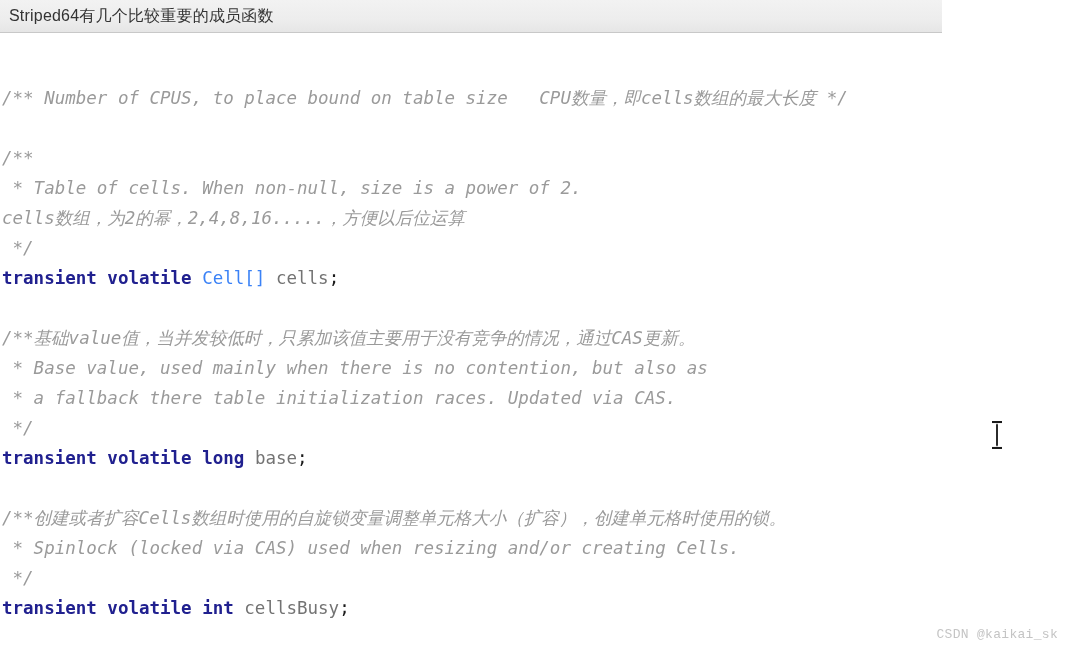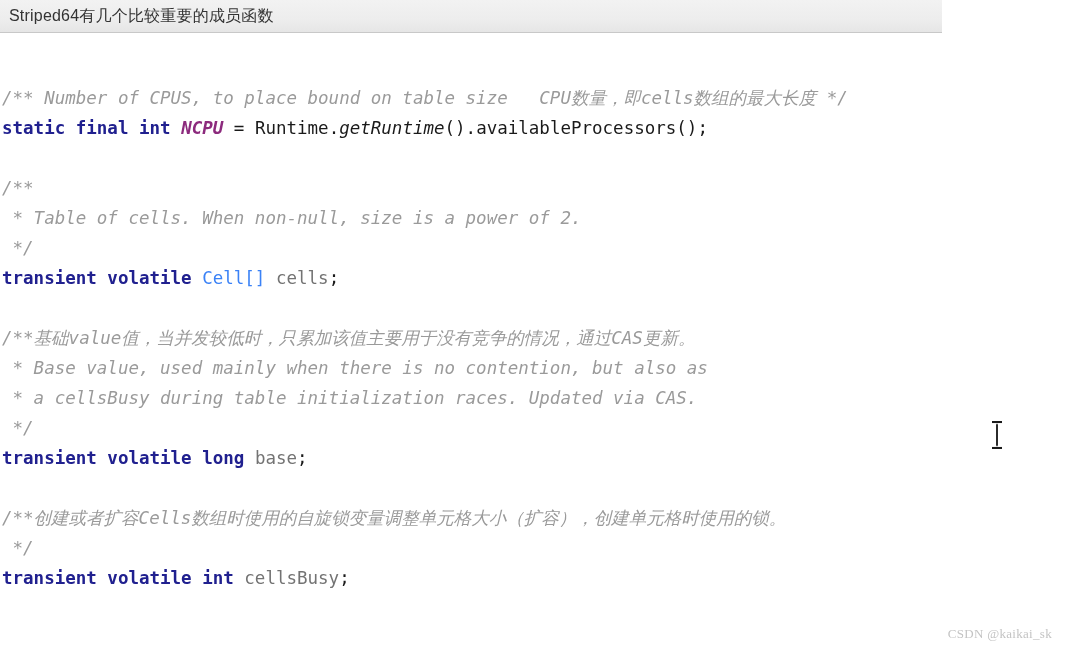--- a/index.html
+++ b/index.html
@@ -98,54 +98,55 @@
     left: 992px;
     top: 421px;
     width: 12px;
     height: 28px;
     pointer-events: none;
   }
 
   
   #watermark {
     position: absolute;
-    right: 14px;
+    right: 8px;
     bottom: 6px;
-    font-family: Liberation Serif, serif;
+    font-family: Liberation Mono, monospace;
     font-size: 13px;
     color: #c4c4c4;
     letter-spacing: 0.3px;
     white-space: nowrap;
   }
 </style>
 </head>
 <body>
 
 <div id="title-bar">
   <span class="title-text">Striped64有几个比较重要的成员函数</span>
 </div>
 
 <div id="code-area">
 
   <div class="code-lines" id="code-lines">
       <div class="code-line"><span class="cmt">/** Number of CPUS, to place bound on table size   CPU数量，即cells数组的最大长度 */</span></div>
-      <div class="code-line"><span class="kw">static final int </span><span class="ident-purple-it">NCPU</span><span class="plain"> = Runtime.</span><span class="plain-it">getRuntime</span><span class="plain">().availableProcessors();</span></div>
       <div class="code-line blank"></div>
       <div class="code-line"><span class="cmt">/**</span></div>
       <div class="code-line"><span class="cmt"> * Table of cells. When non-null, size is a power of 2.</span></div>
+      <div class="code-line"><span class="cmt">cells数组，为2的幂，2,4,8,16.....，方便以后位运算</span></div>
       <div class="code-line"><span class="cmt"> */</span></div>
       <div class="code-line"><span class="kw">transient volatile </span><span class="type">Cell[] </span><span class="ident-purple">cells</span><span class="plain">;</span></div>
       <div class="code-line blank"></div>
       <div class="code-line"><span class="cmt">/**基础value值，当并发较低时，只累加该值主要用于没有竞争的情况，通过CAS更新。</span></div>
       <div class="code-line"><span class="cmt"> * Base value, used mainly when there is no contention, but also as</span></div>
-      <div class="code-line"><span class="cmt"> * a cellsBusy during table initialization races. Updated via CAS.</span></div>
+      <div class="code-line"><span class="cmt"> * a fallback there table initialization races. Updated via CAS.</span></div>
       <div class="code-line"><span class="cmt"> */</span></div>
       <div class="code-line"><span class="kw">transient volatile long </span><span class="ident-purple">base</span><span class="plain">;</span></div>
       <div class="code-line blank"></div>
       <div class="code-line"><span class="cmt">/**创建或者扩容Cells数组时使用的自旋锁变量调整单元格大小（扩容），创建单元格时使用的锁。</span></div>
+      <div class="code-line"><span class="cmt"> * Spinlock (locked via CAS) used when resizing and/or creating Cells.</span></div>
       <div class="code-line"><span class="cmt"> */</span></div>
       <div class="code-line"><span class="kw">transient volatile int </span><span class="ident-purple">cellsBusy</span><span class="plain">;</span></div>
     </div>
 
   <span id="mouse-cursor" style="left: 991px; top: 388px;">
     <svg width="12" height="28" viewBox="0 0 12 28" xmlns="http://www.w3.org/2000/svg">
       <rect x="5" y="1" width="2" height="26" fill="#2b2b2b"></rect>
       <rect x="1" y="0" width="10" height="2.2" fill="#1a1a1a"></rect>
       <rect x="1" y="25.8" width="10" height="2.2" fill="#1a1a1a"></rect>
       <rect x="1" y="2.2" width="10" height="1" fill="#ffffff"></rect>

